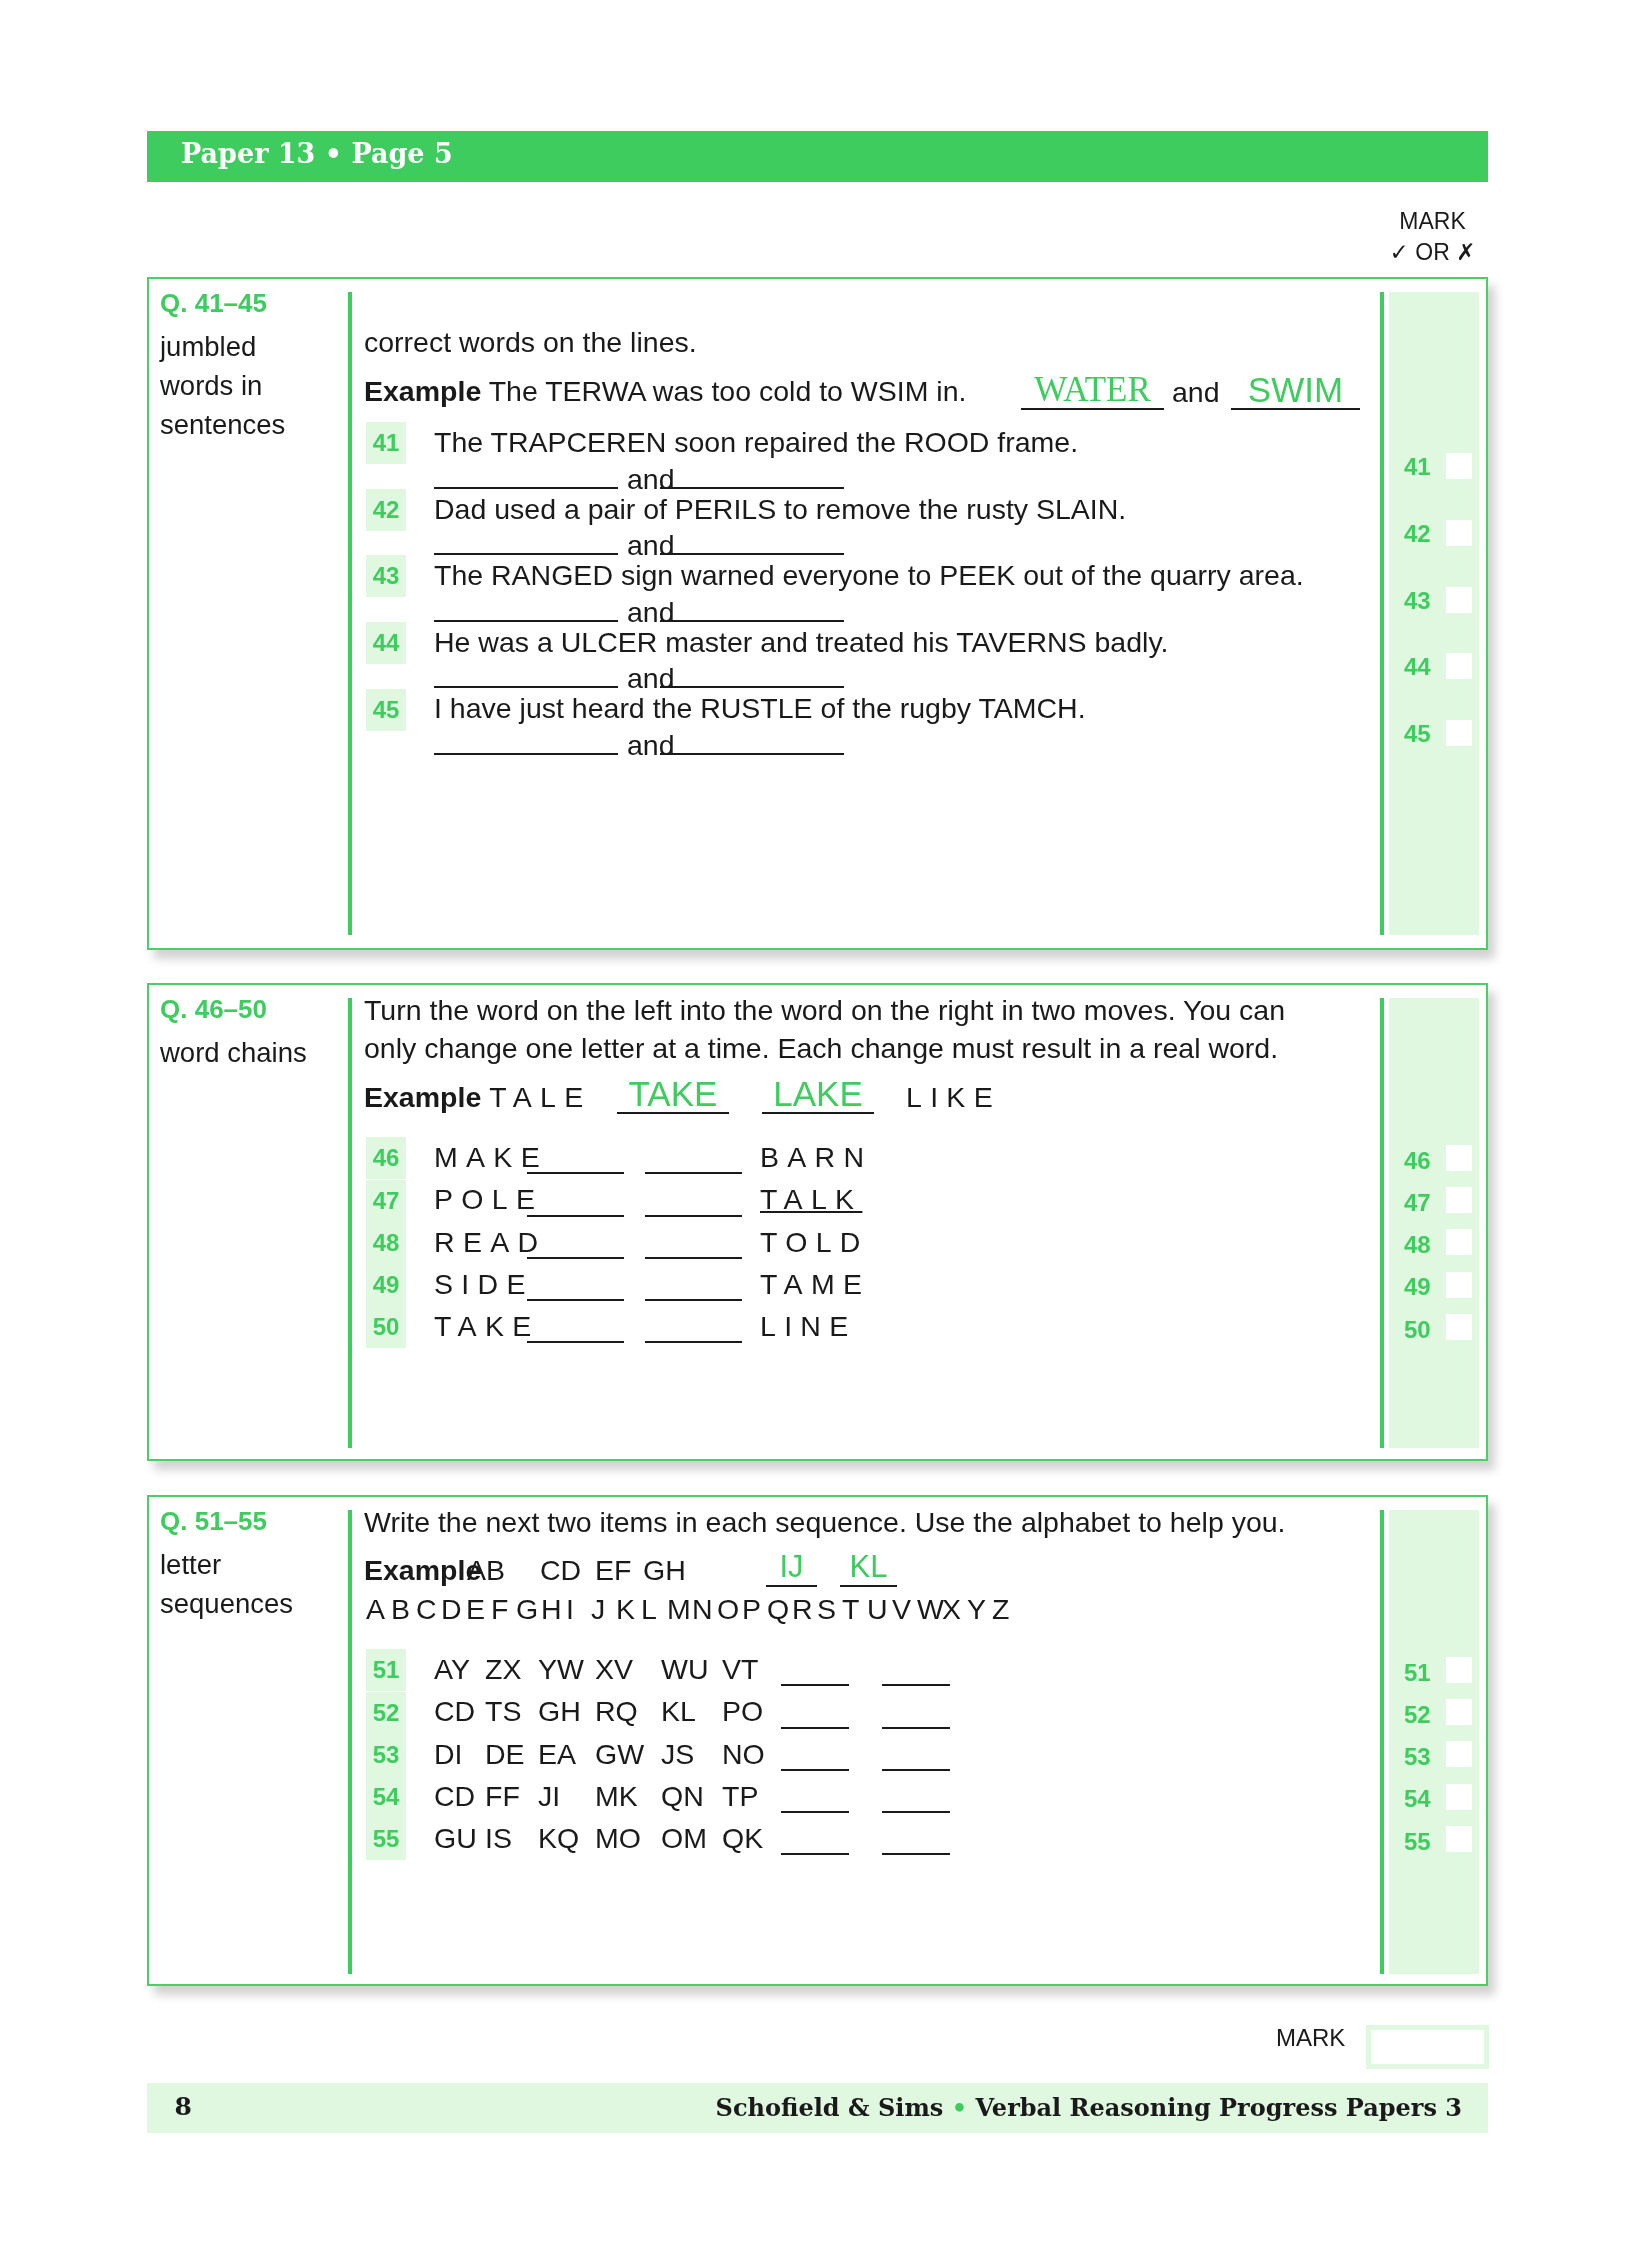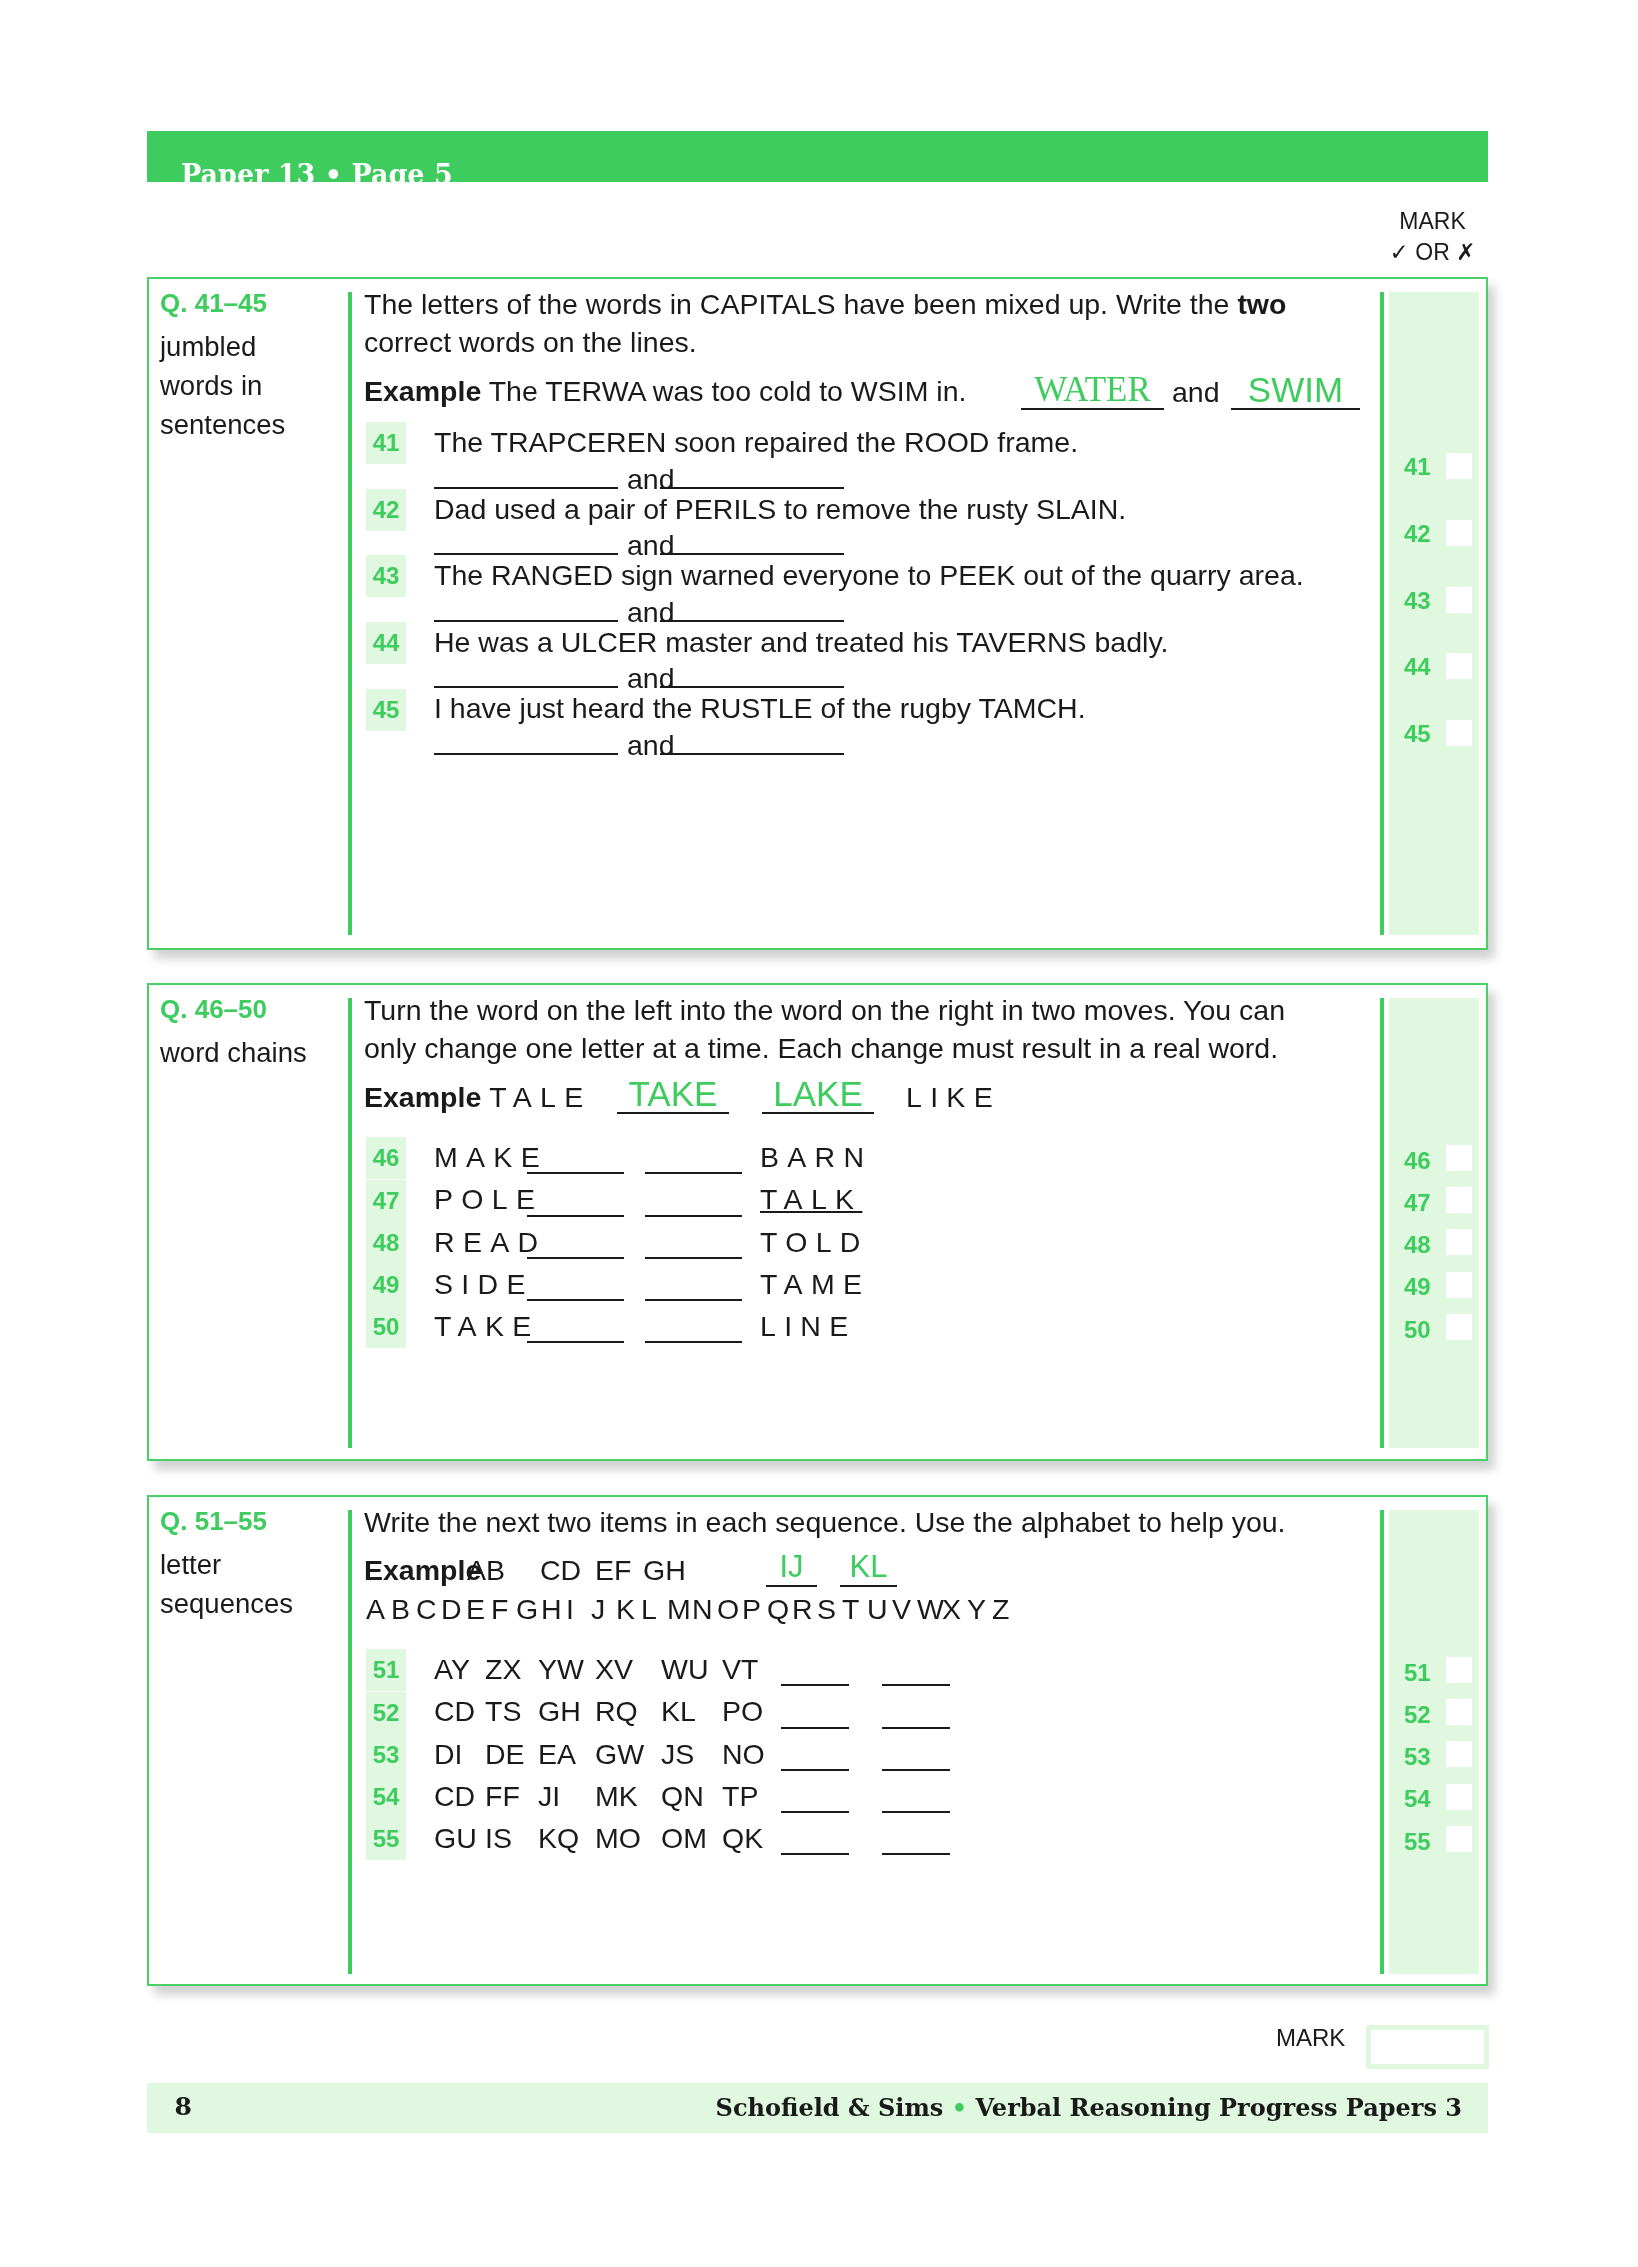--- a/index.html
+++ b/index.html
@@ -1,19 +1,19 @@
 <!DOCTYPE html>
 <html style="font-size:14.7px"><head>
 <meta charset="utf-8">
 <style>
   html, body { margin: 0; padding: 0; background: #ffffff; }
   body { width: 1638px; height: 2267px; position: relative; font-family: "DejaVu Sans", sans-serif; color: #1a1a1a; overflow: hidden; }
   .abs { position: absolute; }
   .header-bar { left: 147px; top: 131px; width: 1341px; height: 51px; background: #3ecc5f; }
-  .header-title { left: 34px; top: 7.3px; font-family: "DejaVu Serif", serif; font-weight: bold; color: #ffffff; font-size: 27px; letter-spacing: 0px; margin-top: 21px; }
+  .header-title { left: 34px; top: 7.3px; font-family: "DejaVu Serif", serif; font-weight: bold; color: #ffffff; font-size: 27px; letter-spacing: 0px; }
   .mark-legend { left: 1359px; top: 206px; width: 147px; text-align: center; font-size: 23px; line-height: 31px; color: #1a1a1a; font-family: "Liberation Sans", sans-serif; }
   .qbox { left: 147px; width: 1341px; border: 2.8px solid #49cf68; box-sizing: border-box; background: #fff; box-shadow: 7.3px 9.2px 9.2px rgba(0,0,0,0.18); }
   .qlabel-num { left: 11px; top: 9.2px; color: #3ecc5f; font-weight: bold; font-size: 26px; font-family: "Liberation Sans", sans-serif; }
   .qlabel-desc { left: 11px; top: 48px; font-size: 27.5px; line-height: 39px; font-family: "Liberation Sans", sans-serif; width: 184px; }
   .vrule { left: 199px; top: 13px; width: 3.7px; background: #3ecc5f; }
   .mark-col-rule { width: 3.7px; background: #3ecc5f; }
   .mark-col { background: #dff8df; }
   .text { font-family: "Liberation Sans", sans-serif; font-size: 28.5px; color: #1a1a1a; white-space: nowrap; }
   .bold { font-weight: bold; }
   .green { color: #3ecc5f; }
@@ -43,21 +43,20 @@
 
 <div class="abs qbox" style="top:277px;height:673px;">
   <div class="abs qlabel-num">Q. 41–45</div>
   <div class="abs qlabel-desc">
     <div>jumbled</div>
     <div>words in</div>
     <div>sentences</div>
   </div>
   <div class="abs vrule" style="height:643px;"></div>
 
-  <div class="abs text" style="left:215px;top:9.2px;"><span>The letters of the words in CAPITALS have been mixed up. Write the </span><span class="bold">two</span></div>
   <div class="abs text" style="left:215px;top:47px;">correct words on the lines.</div>
 
   <div class="abs text" style="left:215px;top:96px;">
     <span class="bold">Example</span>
     <span>The TERWA was too cold to WSIM in.</span>
   </div>
   <div class="abs ans" style="left:872px;top:92px;width:143px;font-family:Liberation Serif, serif;">WATER</div>
   <div class="abs text" style="left:1023px;top:97px;">and</div>
   <div class="abs ans" style="left:1082px;top:92px;width:129px;">SWIM</div>
 

